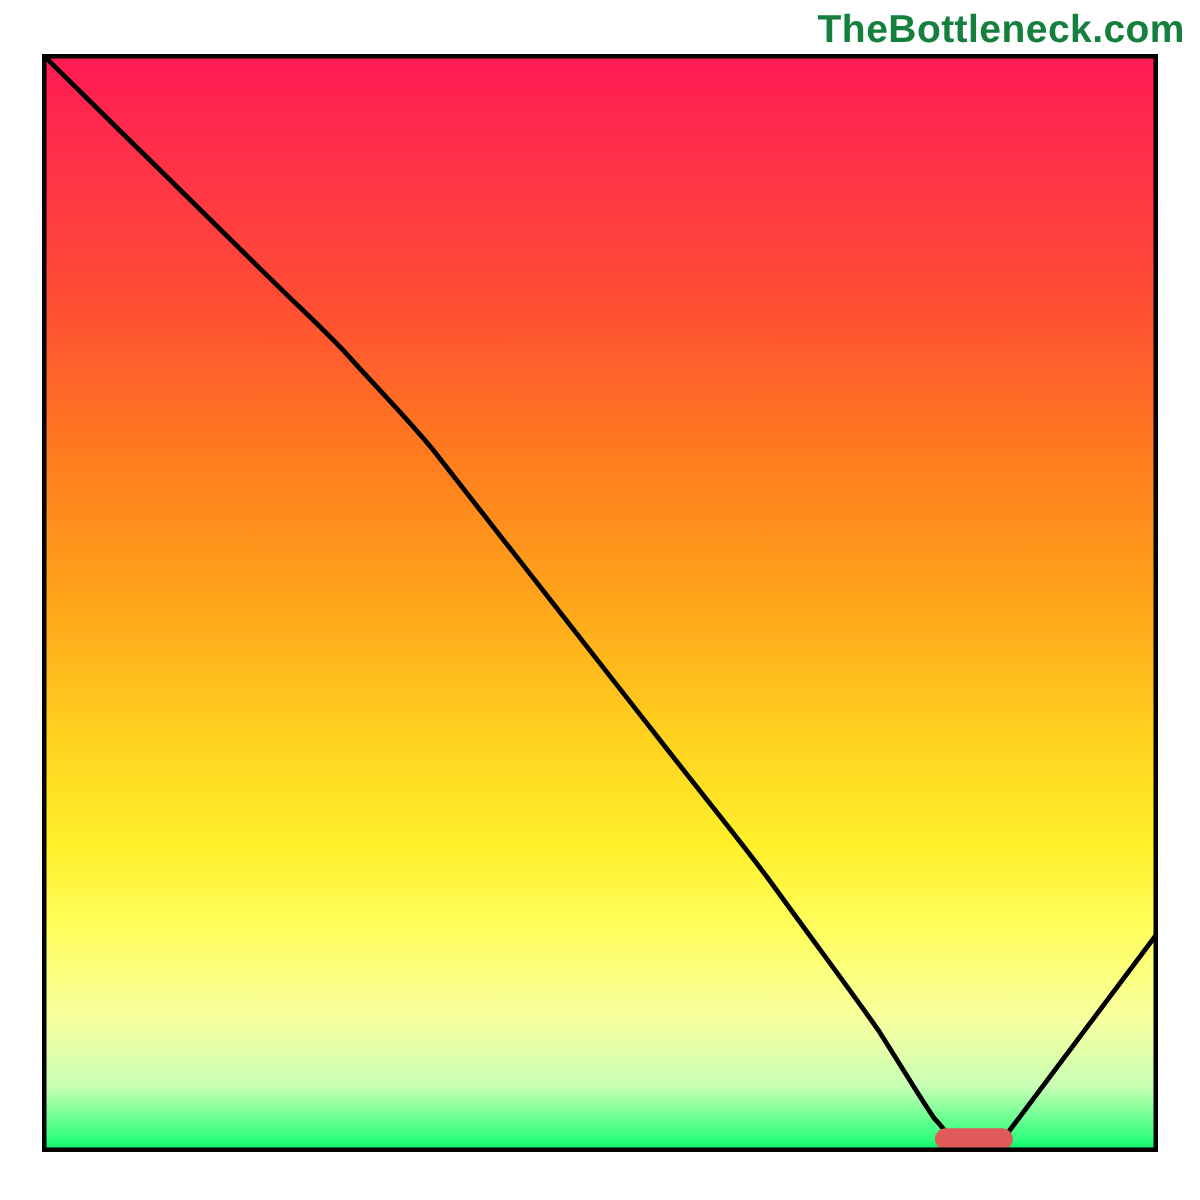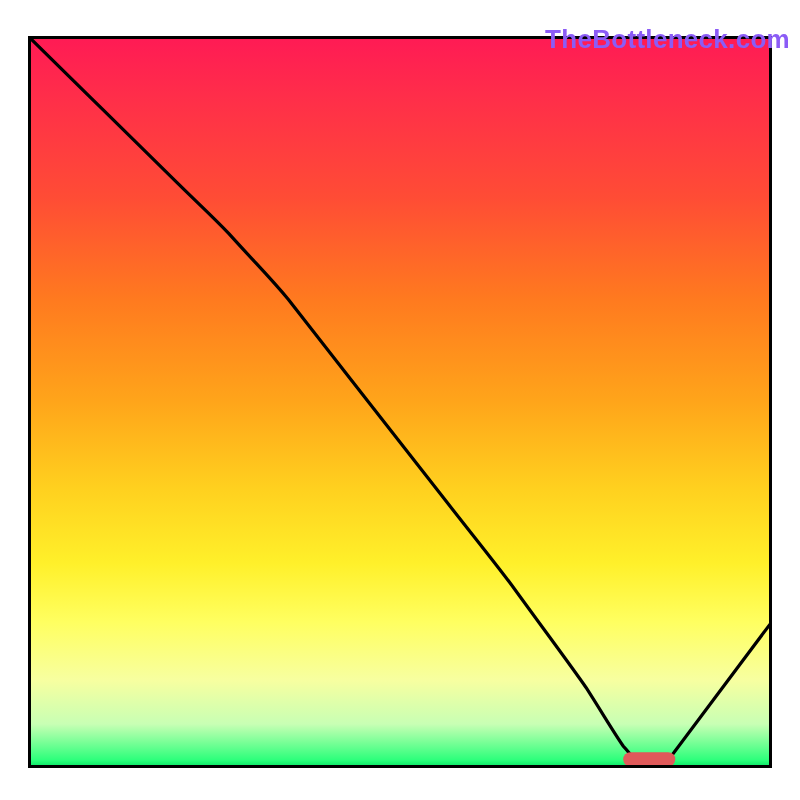--- a/index.html
+++ b/index.html
@@ -14,24 +14,23 @@
     position: relative;
     width: 800px;
     height: 800px;
   }
   .watermark {
     position: absolute;
     top: 4px;
     right: 10px;
     font-size: 26px;
     font-weight: 600;
-    color: #8b5cf6;
+    color: #15803d;
     letter-spacing: 0.3px;
     z-index: 10;
-    margin-top: 20px;
   }
   .plot-frame {
     position: absolute;
     left: 28px;
     top: 36px;
     width: 744px;
     height: 732px;
     box-sizing: border-box;
   }
   .gradient-fill {

